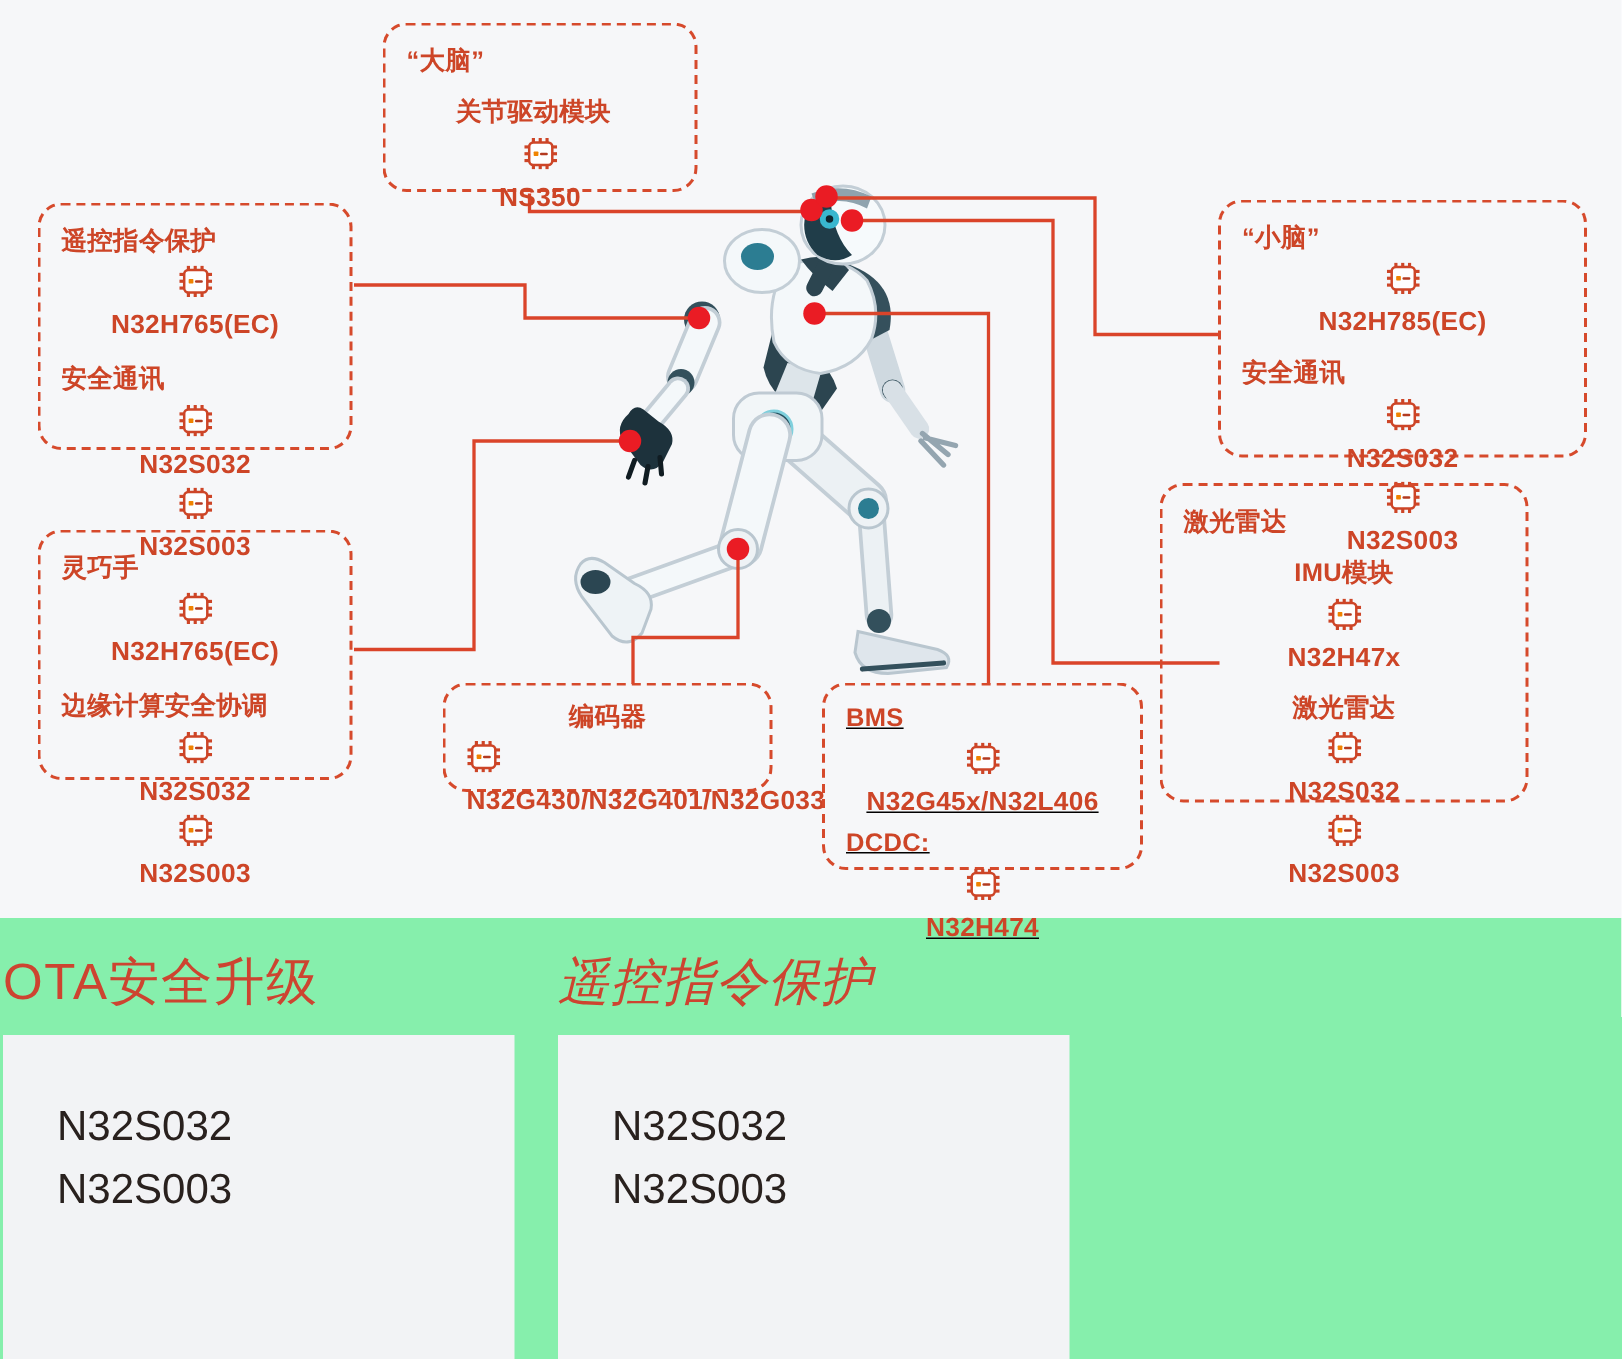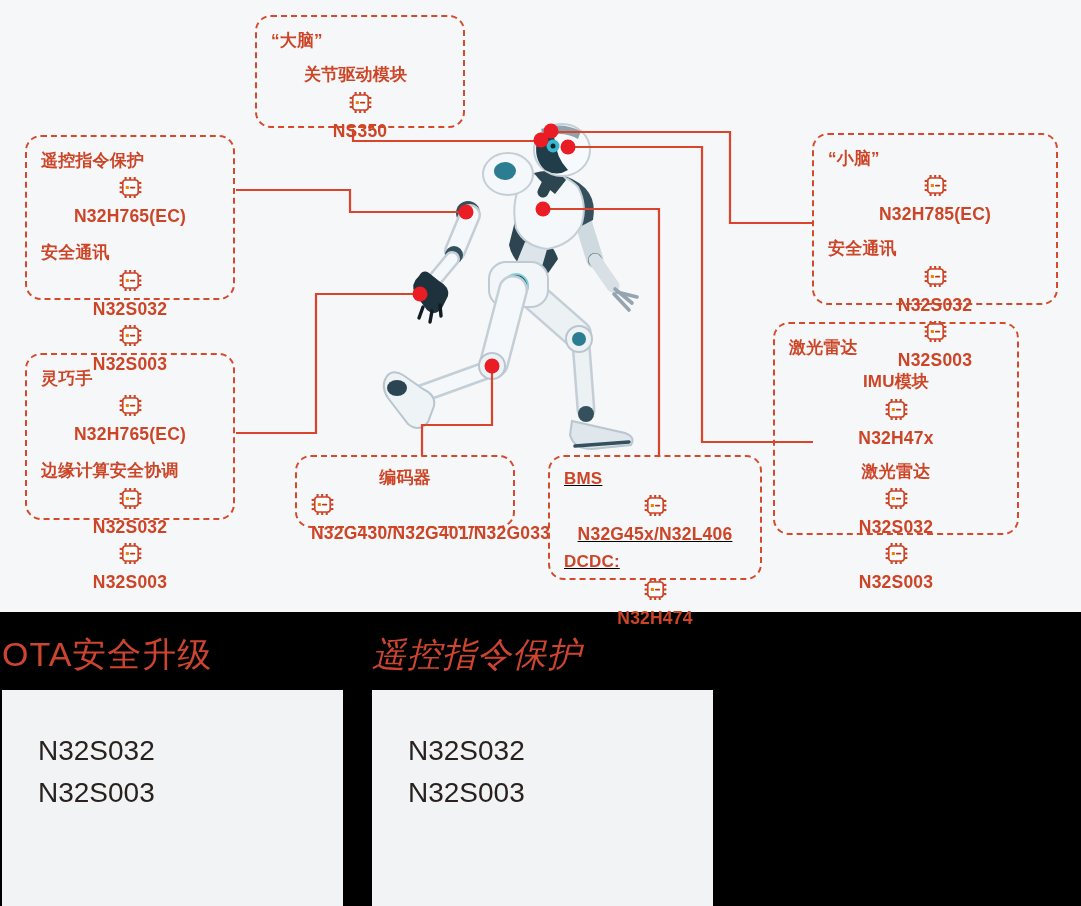--- a/index.html
+++ b/index.html
@@ -34,21 +34,21 @@
   .co-hand .grp + .grp { margin-top:16px; }
   .co-encoder { left:295px; top:455px; width:220px; height:73px; padding-top:10px;text-align:center; }
   .co-encoder .chip-item { align-items:flex-start; }
   .co-encoder .lbl { max-width:162px; }
   .co-bms     { left:548px; top:455px; width:214px; height:125px; padding-top:11px;text-decoration:underline; }
   .co-bms .grp + .grp { margin-top:7px; }
   .co-lidar   { left:773px; top:322px; width:246px; height:213px; }
   .co-lidar .grp + .grp { margin-top:13px;text-align:center; }
 
   
-  .bottom { position:absolute; left:0; top:612px; width:1081px; height:294px; background:#000000; }
+  .bottom { position:absolute; left:0; top:612px; width:1081px; height:294px; background:#86efac; }
   .sec-title { position:absolute; top:20px; font-size:34px; font-weight:400; color:#cd4430; letter-spacing:1px; }
   .sec-title.t1 { left:2px; }
   .sec-title.t2 { left:372px;font-style:italic; }
   .gray-box { position:absolute; top:78px; width:341px; height:216px; background:#f2f3f5; }
   .gray-box.b1 { left:2px; }
   .gray-box.b2 { left:372px; }
   .gray-box .itm { margin-left:36px; font-size:28px; color:#29211e; line-height:42px; }
   .gray-box .itm:first-child { margin-top:40px; }
 </style>
 </head>

